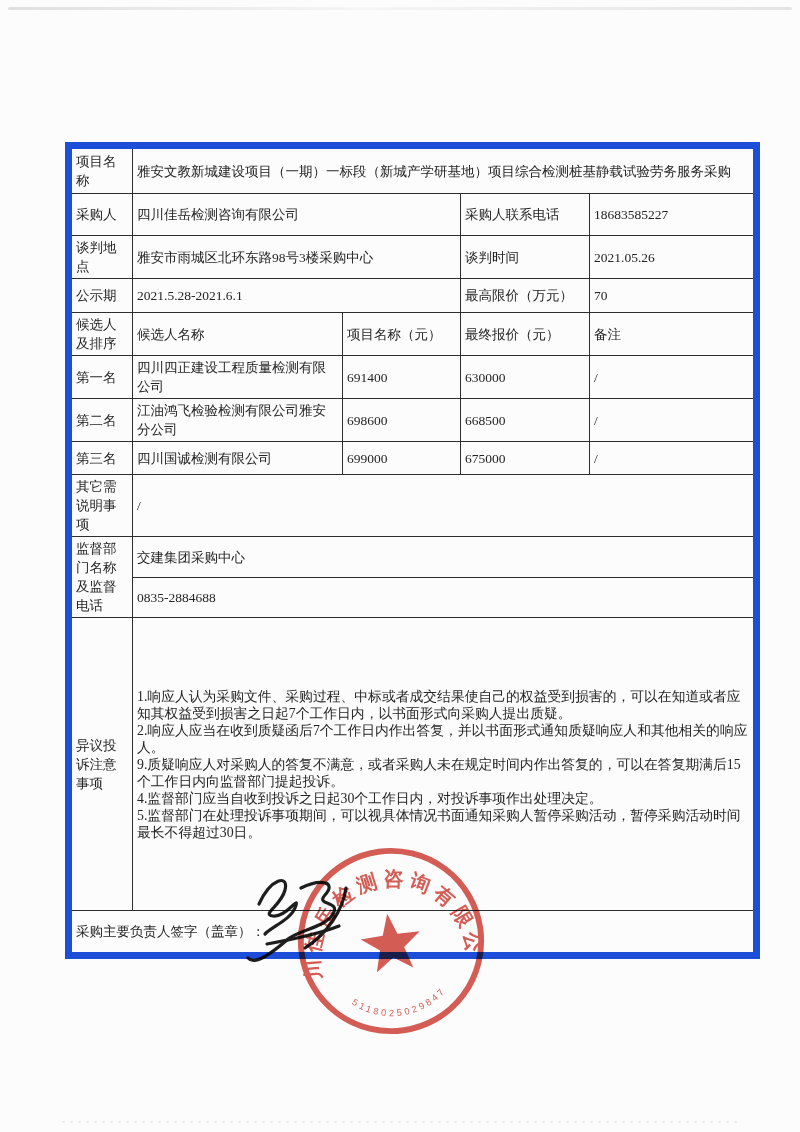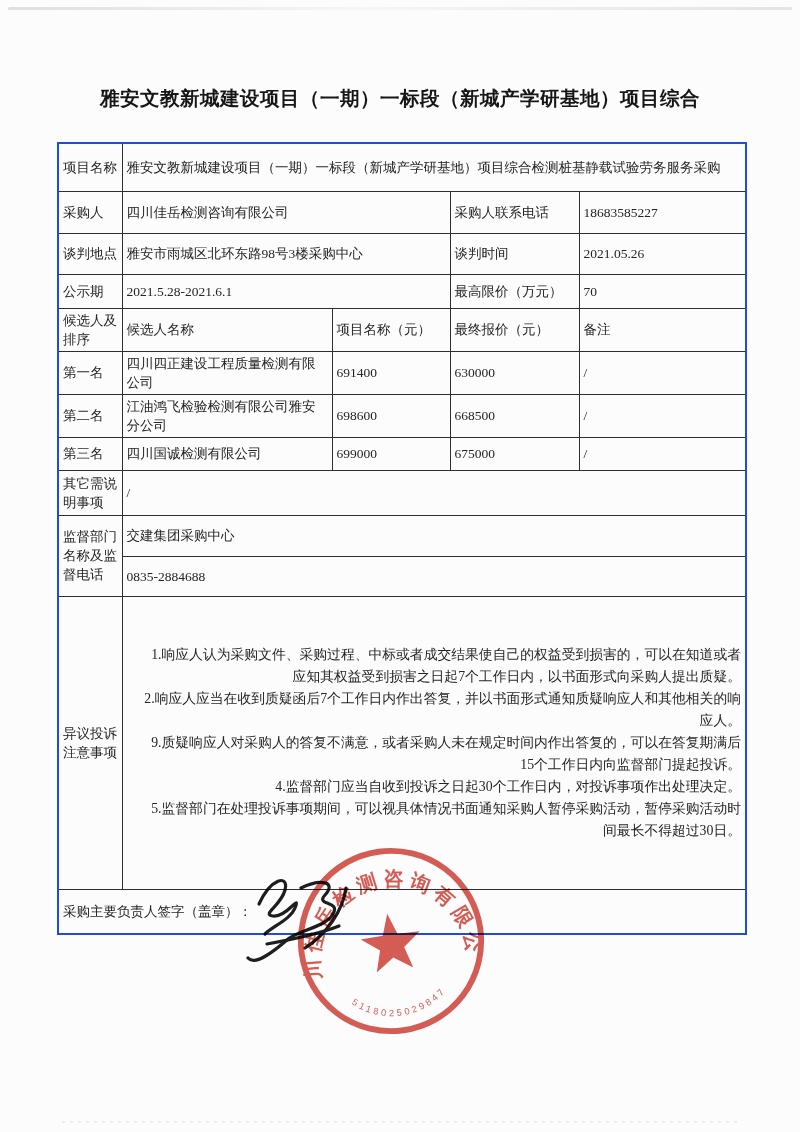--- a/index.html
+++ b/index.html
@@ -18,60 +18,59 @@
     position:absolute; bottom:9px; left:62px; width:676px; height:2px;
     background:repeating-linear-gradient(90deg, rgba(110,110,110,.20) 0 3px, transparent 3px 8px);
     opacity:.55;
   }
   .title{
     position:absolute; top:85px; left:0; width:100%;
     text-align:center; font-weight:bold; font-size:19.5px; line-height:27px;
     color:#161616; letter-spacing:0.5px;
   }
   table.doc{
-    position:absolute; top:142px; left:57px; width:688px;
+    position:absolute; top:142px; left:65px; width:688px;
     border-collapse:collapse; table-layout:fixed;
-    border:2px solid #1d4ed8;
+    border:7px solid #1d4ed8;
   }
   table.doc td{
     border:1.6px solid #2e2e2e;
     font-size:13.5px; line-height:19px;
     padding:2px 4px; vertical-align:middle;
     color:#242424;
   }
   td.lab{ text-align:left; }
   td.c{ text-align:left; }
   td.rank{ text-align:left; }
   tr.r1{height:48px} tr.r2{height:42px} tr.r3{height:41px} tr.r4{height:34px}
   tr.r5{height:35px} tr.r6{height:42px} tr.r7{height:43px} tr.r8{height:33px}
   tr.r9{height:45px} tr.r10a{height:41px} tr.r10b{height:40px}
   tr.r11{height:293px} tr.r12{height:45px}
   td.objection-cell{ padding:6px 9px; }
-  .obj-item{ font-size:13.8px; line-height:22px; text-align:right;margin-left:15px; }
+  .obj-item{ font-size:13.8px; line-height:17px; text-align:left; }
   td.sign-cell{ font-size:14px; padding-left:5px; }
   .stamp-wrap{
     position:absolute; left:293px; top:843px; width:196px; height:196px;
     transform:rotate(-8deg);
     opacity:.84; mix-blend-mode:multiply;
   }
   .sig-wrap{
     position:absolute; left:243px; top:868px; width:135px; height:105px;
     mix-blend-mode:multiply;
   }
 </style>
 </head>
 <body>
 
 <div class="page">
 
   <div class="scan-top"></div>
   <div class="scan-bottom"></div>
 
   <div class="title">
-    <div>雅安文教新城建设项目（一期）一标段（新城产学研基地）项目综合</div>
   </div>
 
   <table class="doc">
     <colgroup>
       <col style="width:64px">
         <col style="width:210px">
         <col style="width:118px">
       <col style="width:129px">
         <col style="width:167px">
     </colgroup>

